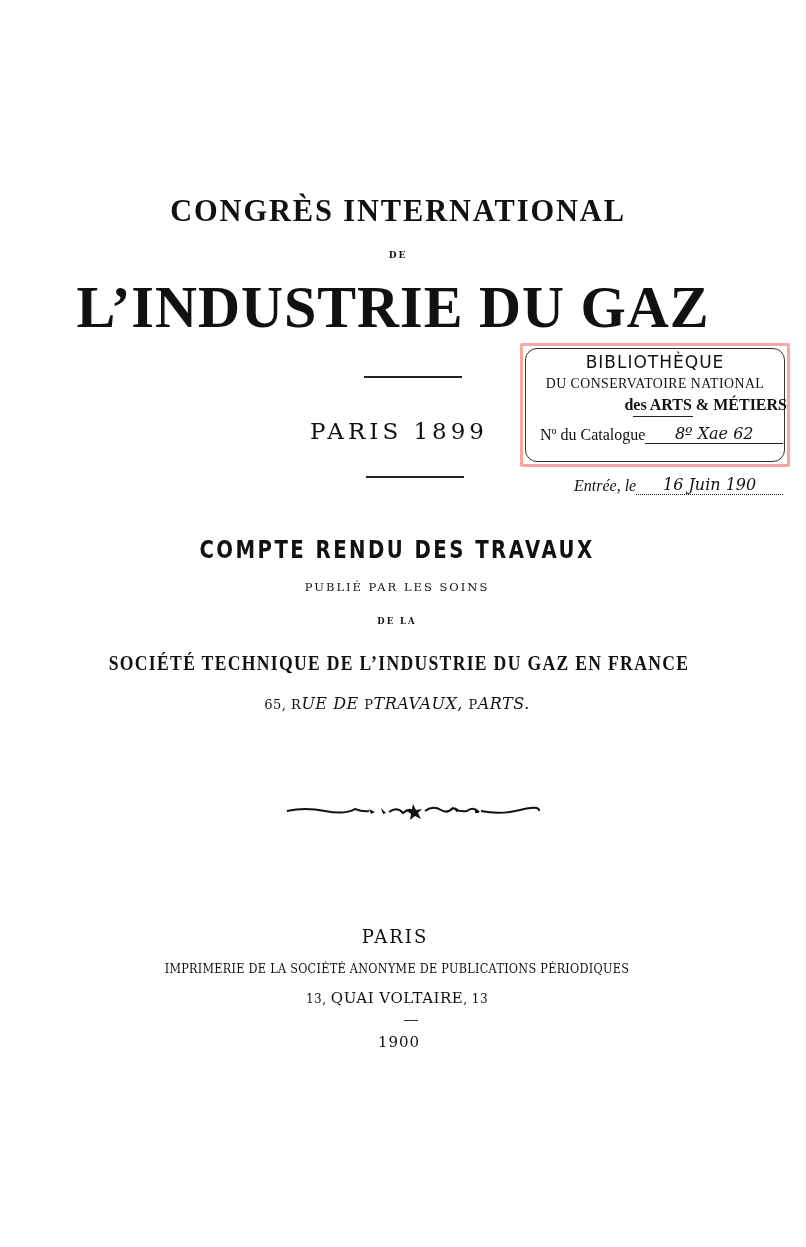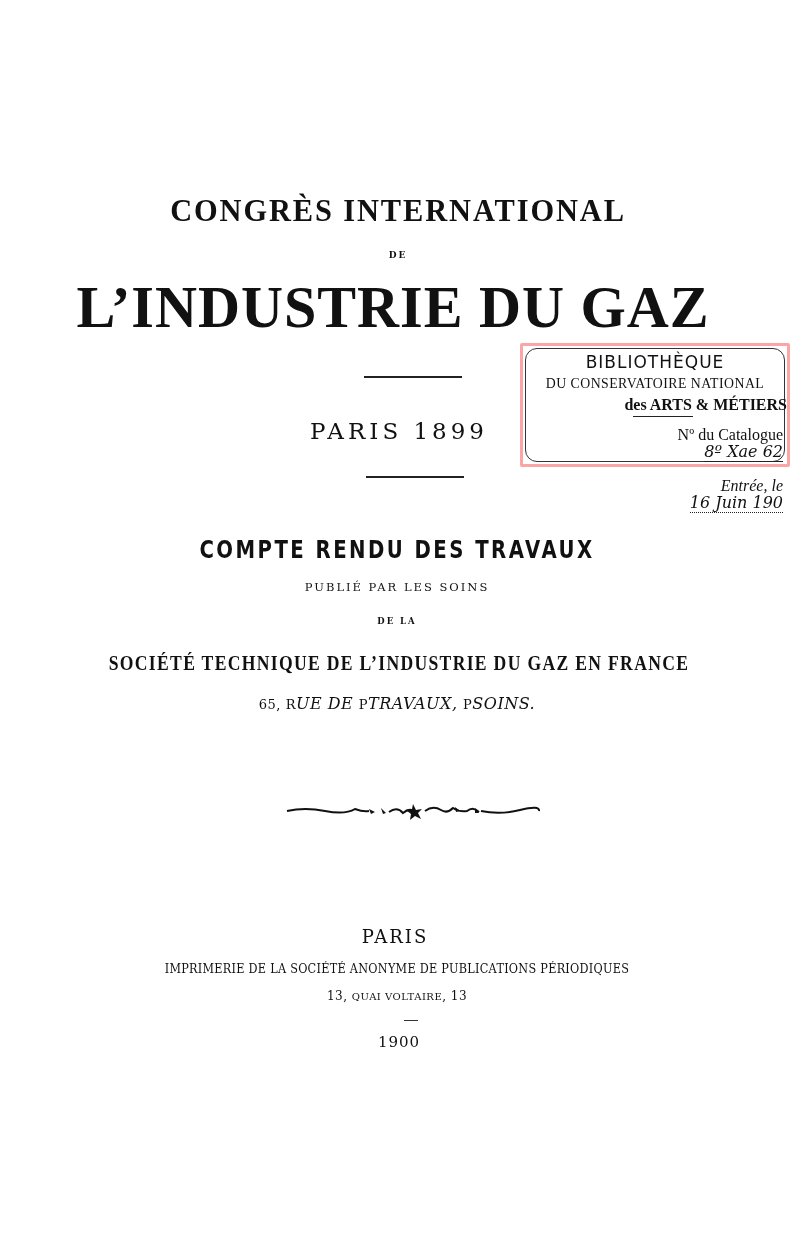--- a/index.html
+++ b/index.html
@@ -9,39 +9,39 @@
     .de1 { top:250px; left:-5px; font-family:"DejaVu Serif", serif; font-weight:bold; font-size:9px; letter-spacing:2px; }
     .t2 { top:277px; left:-10px; font-family:"Liberation Serif", serif; font-weight:bold; font-size:60px; letter-spacing:1px; transform:scaleX(0.97); line-height:1; }
     .rule { position:absolute; height:2px; background:#222; }
     .paris1900 { position:absolute; top:418px; left:310px; font-family:"DejaVu Serif", serif; font-size:23px; letter-spacing:4px; }
     .stamp { position:absolute; left:520px; top:343px; width:270px; height:124px; border:3px solid #fca5a5; border-radius:2px; box-sizing:border-box; }
     .stamp-inner { position:absolute; left:2px; top:2px; right:2px; bottom:2px; border:1px solid #333; border-radius:12px; }
     .stamp .l1 { position:absolute; top:6px; left:0; width:100%; text-align:center; font-family:"DejaVu Sans", sans-serif; font-size:17px; letter-spacing:1px; }
     .stamp .l2 { position:absolute; top:29px; left:0; width:100%; text-align:center; font-family:"Liberation Serif", serif; font-size:15px; letter-spacing:0.5px; transform:scaleX(0.92); }
     .stamp .l3 { position:absolute; top:50px; left:0; width:100%; text-align:right; font-family:"Liberation Serif", serif; font-weight:bold; font-size:16px; }
     .stamp .arrow { position:absolute; top:70px; left:110px; width:60px; height:1px; background:#222; }
-    .stamp .row { position:absolute; left:17px; right:4px; font-family:"Liberation Serif", serif; font-size:16px; white-space:nowrap; display:flex; align-items:flex-end;flex-direction:column; }
+    .stamp .row { position:absolute; left:17px; right:4px; font-family:"Liberation Serif", serif; font-size:16px; white-space:nowrap; display:flex; align-items:flex-end; }
     .stamp .row .lbl { flex:0 0 auto; }
     .stamp .row .val { flex:1 1 auto; border-bottom:1.5px solid #222; font-family:"DejaVu Serif", serif; font-style:italic; font-size:16px; text-align:center; line-height:1; padding-bottom:1px; }
     .stamp .r1 { top:80px; }
     .stamp .r2 { top:106px; }
     .stamp .r3 { top:131px; }
     .stamp .r3 .lbl { font-style:italic; padding-left:10px;margin-left:24px; }
     .stamp .r3 .val { border-bottom:1px dotted #222; }
     .compte { top:536px; left:-6px; font-family:"DejaVu Sans", sans-serif; font-weight:bold; font-size:24px; letter-spacing:3px; transform:scaleX(0.82); }
     .publie { top:580px; left:-6px; font-family:"DejaVu Serif", serif; font-size:11.5px; letter-spacing:2px; }
     .dela { top:616px; left:-6px; font-family:"DejaVu Serif", serif; font-size:8.5px; letter-spacing:2px; font-weight:bold; }
     .societe { top:652px; left:-4px; font-family:"Liberation Serif", serif; font-weight:bold; font-size:20px; letter-spacing:1.5px; transform:scaleX(0.88); }
     .addr { top:694px; left:-6px; font-family:"DejaVu Serif", serif; font-size:13px; letter-spacing:0.5px; }
     .addr .sc { font-size:16px;font-style:italic; }
     .ornament { position:absolute; top:796px; left:285px; width:256px; height:30px; }
     .city { top:926px; left:-8px; font-family:"DejaVu Serif", serif; font-size:18px; letter-spacing:2px; }
     .printer { top:961px; left:-6px; font-family:"DejaVu Serif", serif; font-size:12.5px; letter-spacing:0.3px; transform:scaleX(0.9); }
     .quai { top:989px; left:-6px; font-family:"DejaVu Serif", serif; font-size:12px; letter-spacing:0.5px; }
-    .quai .sc { font-size:10px; }
+    .quai .sc { font-size:15px; }
     .dash { position:absolute; top:1020px; left:404px; width:14px; height:1px; background:#333; }
     .year { top:1033px; left:-4px; font-family:"DejaVu Serif", serif; font-size:15px; letter-spacing:1px; }
   </style>
 </head>
 <body>
 
 <div>
 
   <div class="abs t1">CONGRÈS INTERNATIONAL</div>
   <div class="abs de1">DE</div>
@@ -65,21 +65,21 @@
       <span class="lbl">Entrée, le</span>
       <span class="val">16 Juin 190</span>
     </div>
   </div>
 
   <div class="abs compte">COMPTE RENDU DES TRAVAUX</div>
   <div class="abs publie">PUBLIÉ PAR LES SOINS</div>
   <div class="abs dela">DE LA</div>
   <div class="abs societe">SOCIÉTÉ TECHNIQUE DE L’INDUSTRIE DU GAZ EN FRANCE</div>
   <div class="abs addr">
-    <span>65, </span><span>R</span><span class="sc">UE DE </span><span>P</span><span class="sc">TRAVAUX, </span><span>P</span><span class="sc">SOINS.</span>
+    <span>65, </span><span>R</span><span class="sc">UE DE </span><span>P</span><span class="sc">TRAVAUX, </span><span>P</span><span class="sc">ARTS.</span>
   </div>
 
   <svg class="ornament" viewBox="0 0 256 30">
     <path d="M2 15 Q20 11 40 15 T70 13 Q78 16 84 15" stroke="#111" stroke-width="2" fill="none"></path>
     <path d="M84 13 l6 3 l-4 2 z M96 12 l5 5 l-3 1 z" fill="#111"></path>
     <path d="M104 16 Q112 10 118 17 Q124 12 128 15" stroke="#111" stroke-width="2" fill="none"></path>
     <path d="M128 8 l3 6 l6 -1 l-4 4 l3 6 l-6 -3 l-5 4 l1 -6 l-5 -4 l6 -1 z" fill="#111"></path>
     <path d="M140 15 Q148 9 156 14 Q162 18 168 12 Q174 16 182 15 Q188 10 194 16" stroke="#111" stroke-width="2" fill="none"></path>
     <path d="M170 11 l5 4 l-4 1 z M190 12 l4 5 l-4 0 z" fill="#111"></path>
     <path d="M196 15 Q215 19 235 14 T254 15" stroke="#111" stroke-width="2" fill="none"></path>

